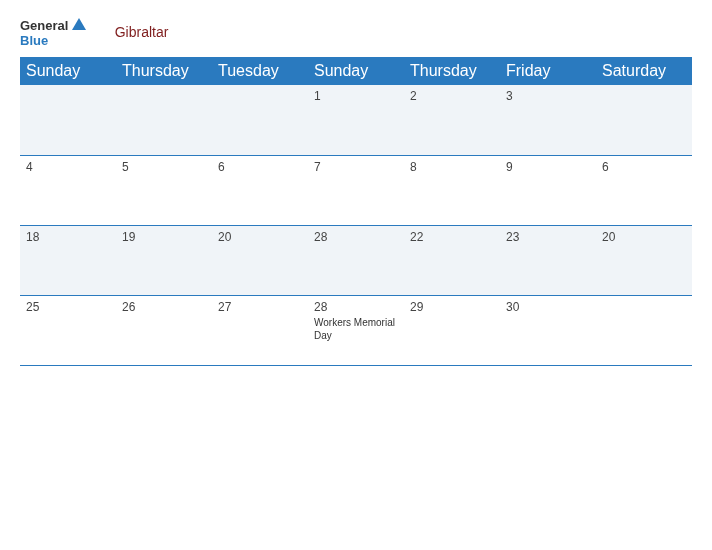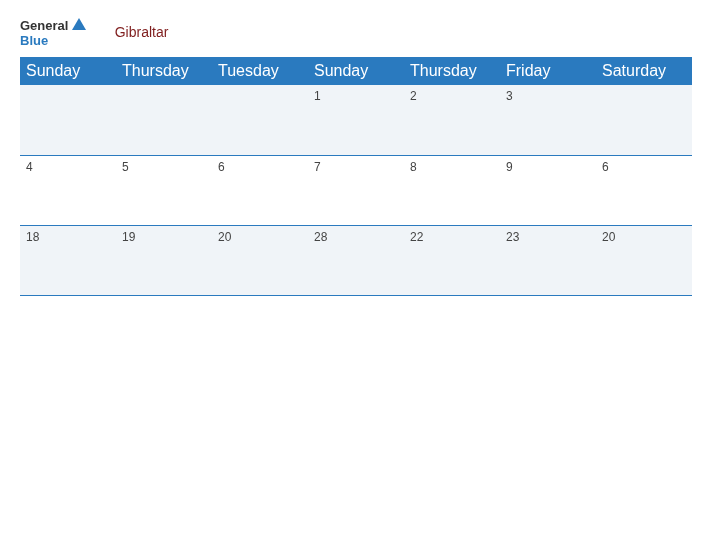--- a/index.html
+++ b/index.html
@@ -190,15 +190,37 @@
           <td>
             <span class="day-num">22</span>
           </td>
           <td>
             <span class="day-num">23</span>
           </td>
           <td>
             <span class="day-num">20</span>
           </td>
         </tr>
+        <tr>
+          <td>
+            <span class="day-num">25</span>
+          </td>
+          <td>
+            <span class="day-num">26</span>
+          </td>
+          <td>
+            <span class="day-num">27</span>
+          </td>
+          <td>
+            <span class="day-num">28</span>
+            <div class="event">Workers Memorial Day</div>
+          </td>
+          <td>
+            <span class="day-num">29</span>
+          </td>
+          <td>
+            <span class="day-num">30</span>
+          </td>
+          <td></td>
+        </tr>
       </tbody>
   </table>
 </div>
 
 </body></html>

